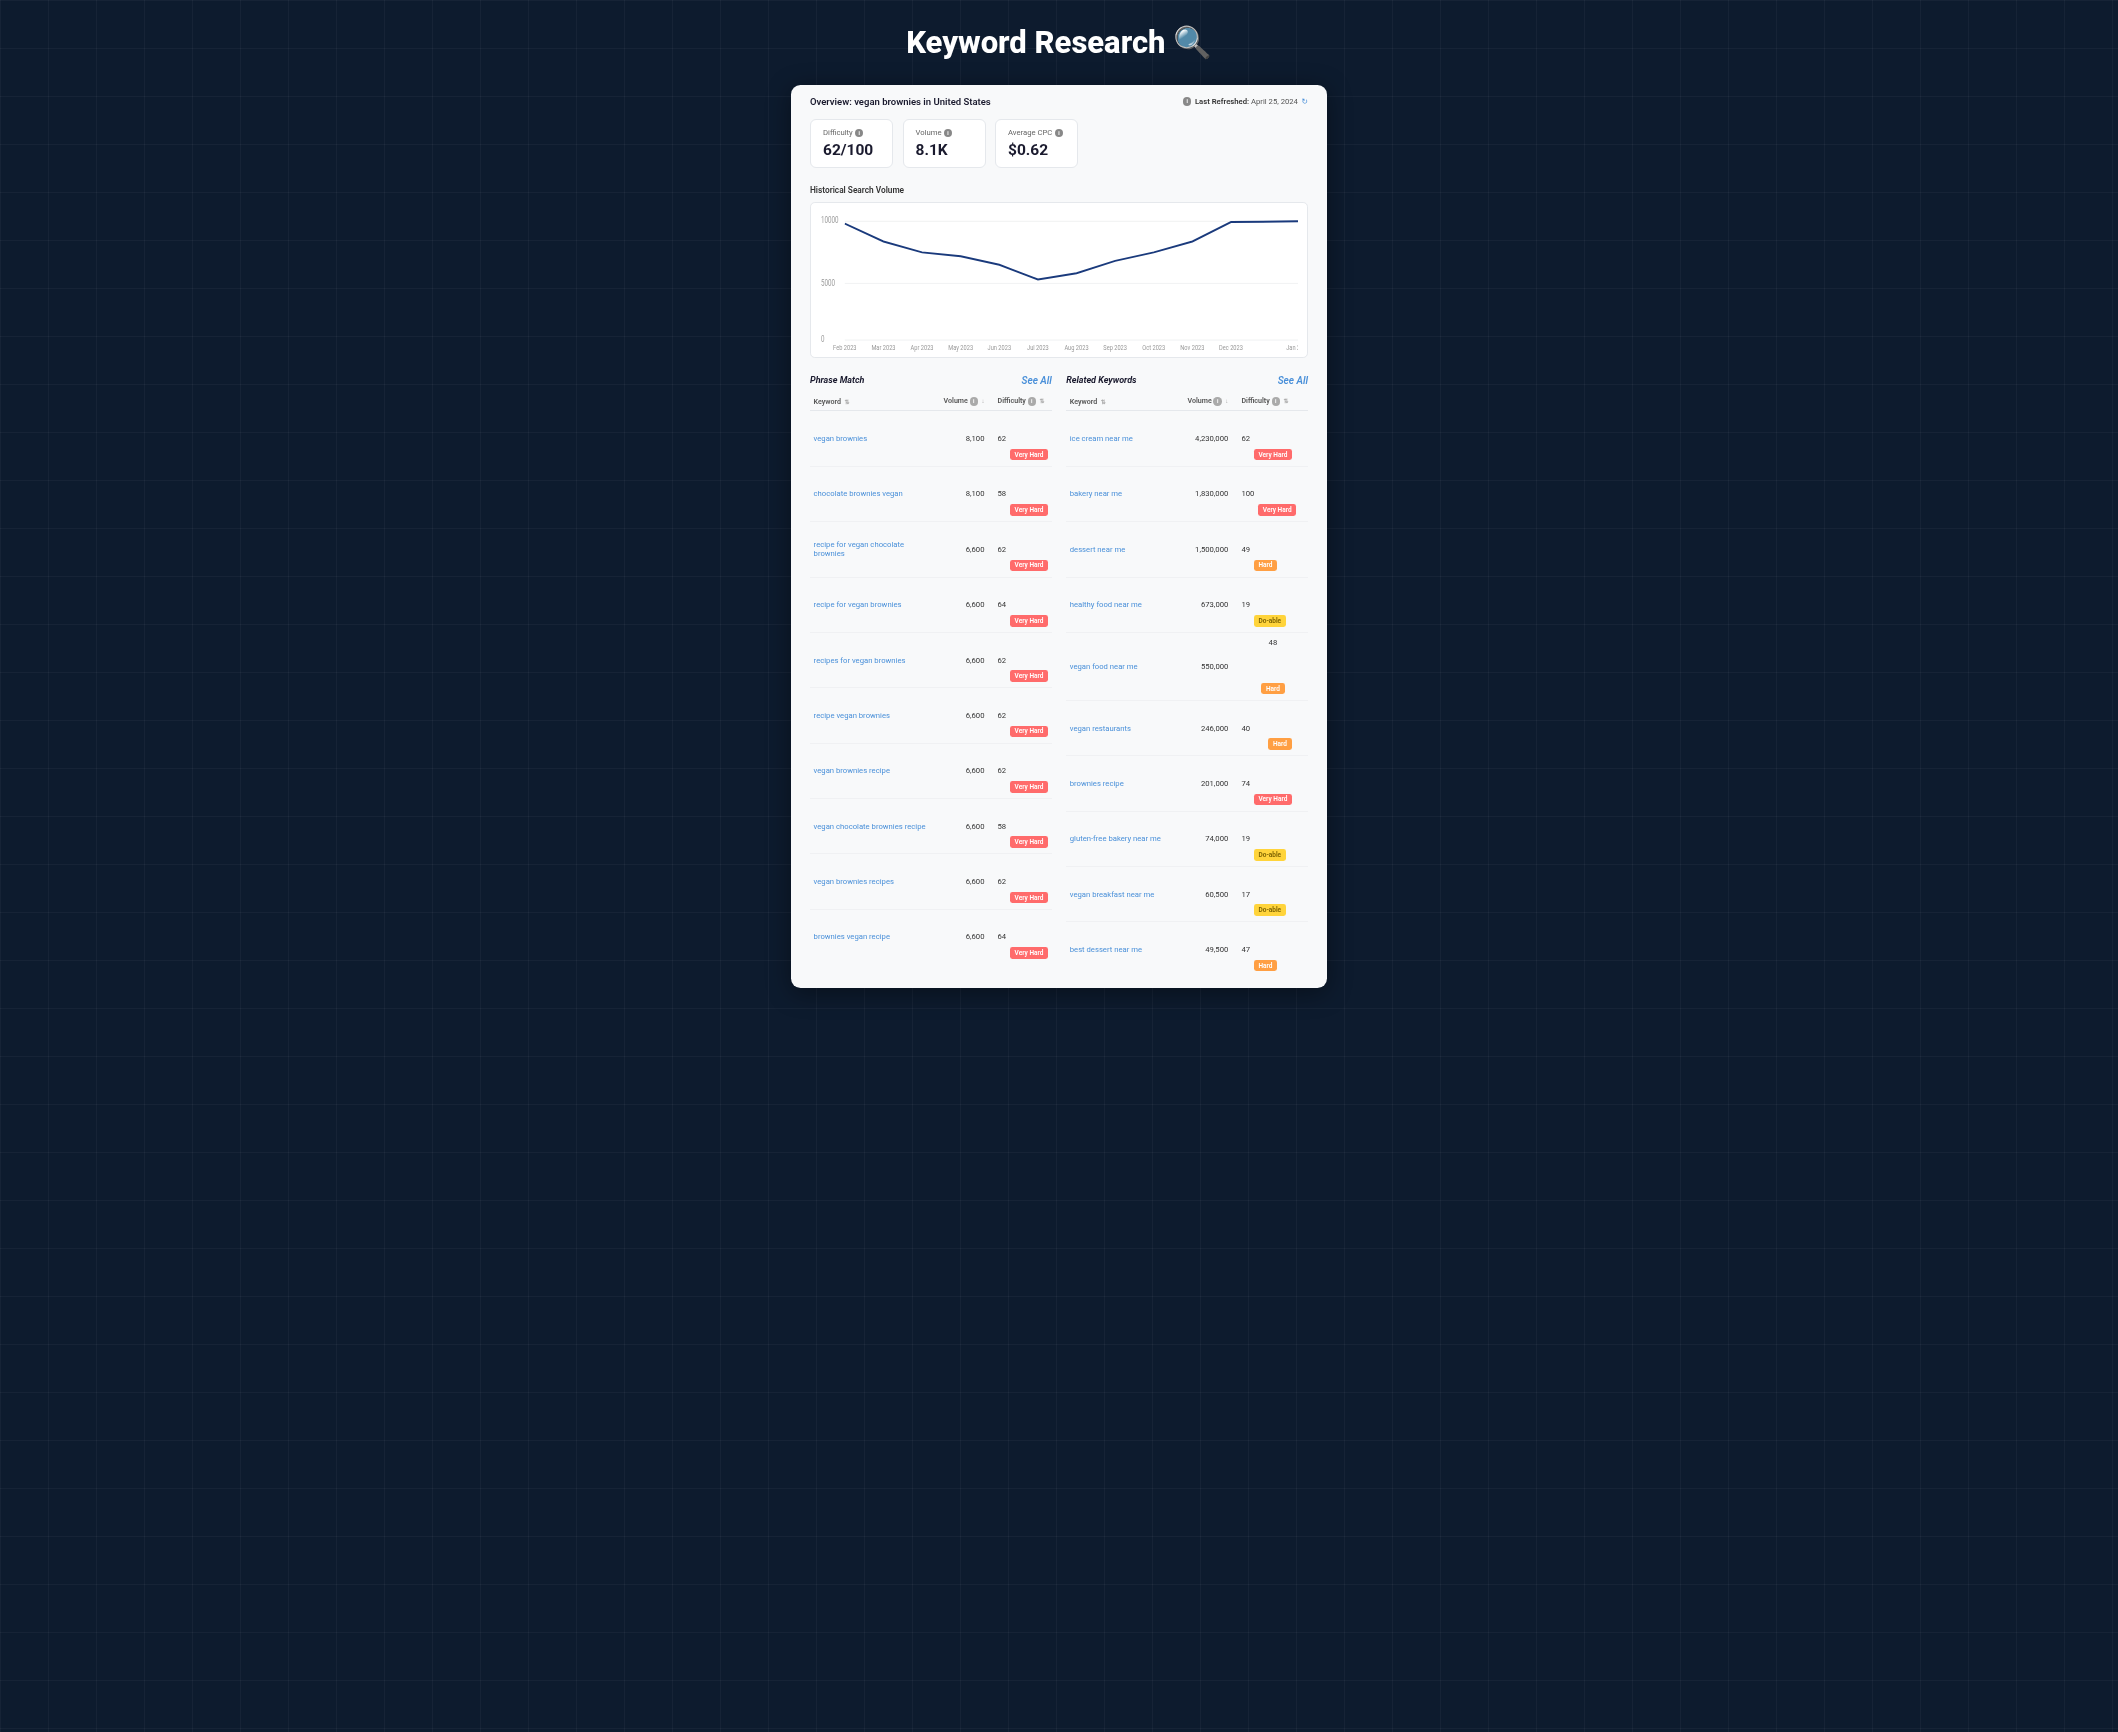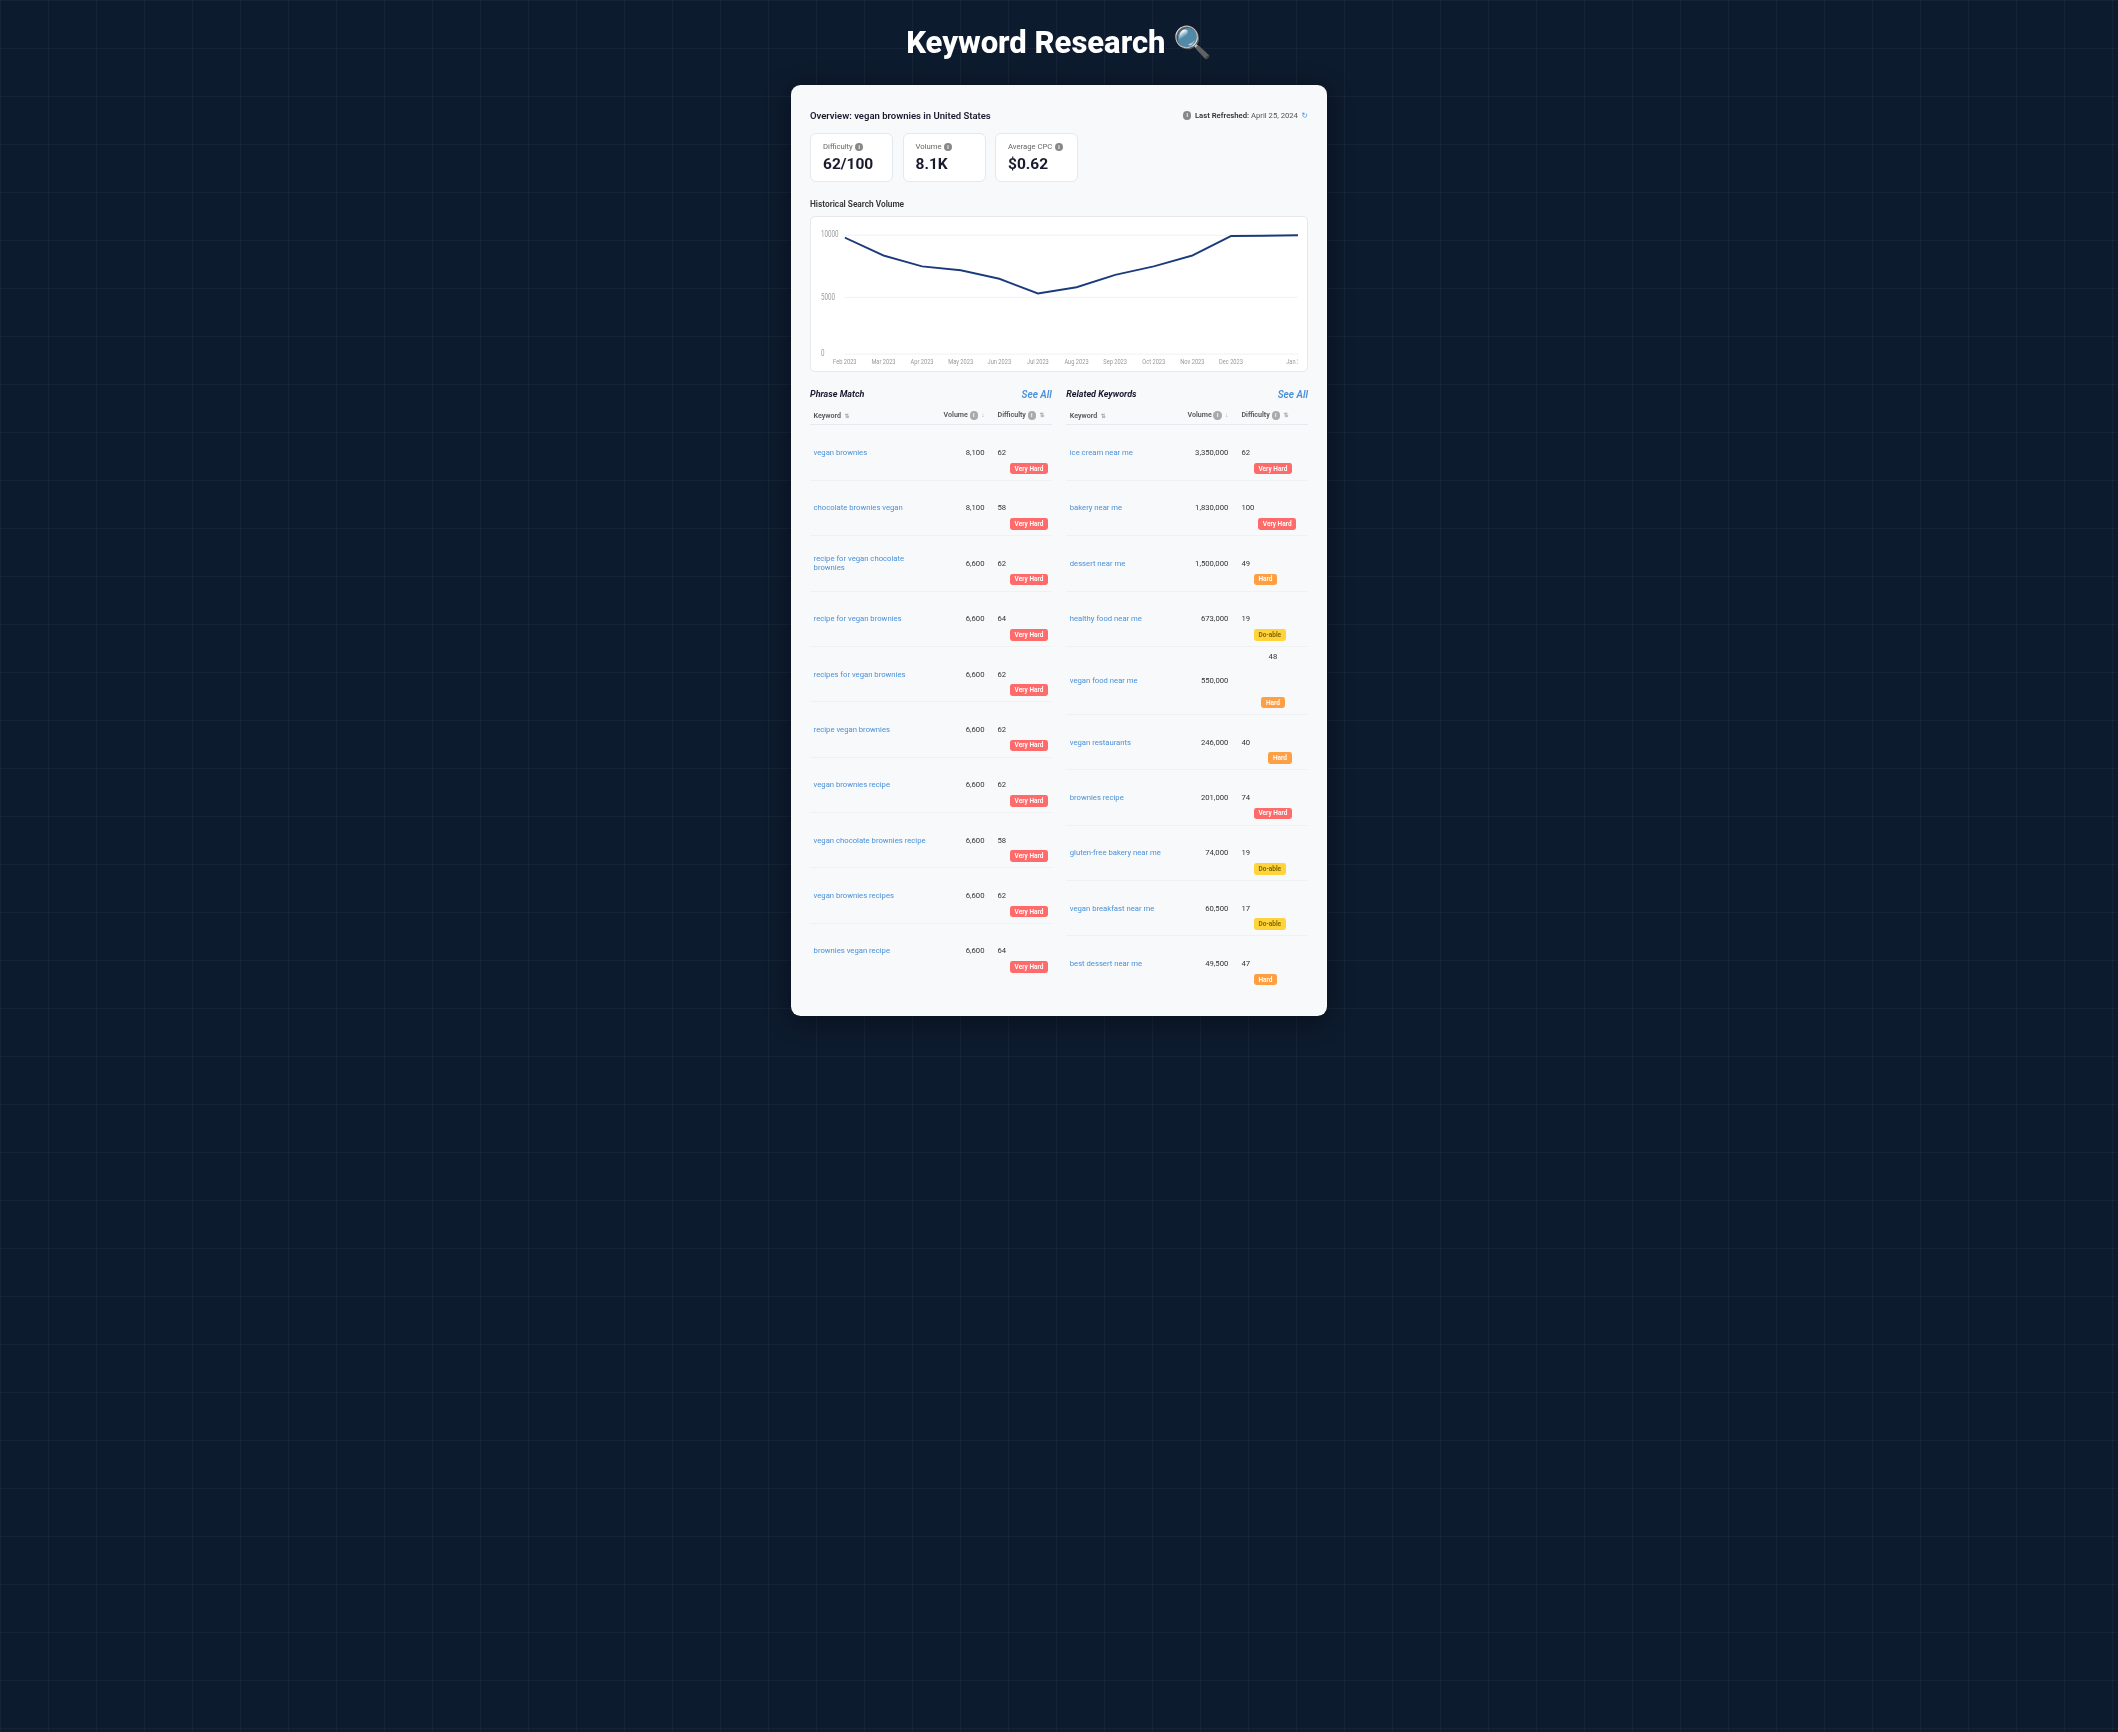--- a/index.html
+++ b/index.html
@@ -31,21 +31,21 @@
       font-size: 31px;
       font-weight: 800;
       margin-bottom: 24px;
       text-align: center;
     }
     .card {
       position: relative;
       z-index: 1;
       background: #f8f9fa;
       border-radius: 9.5px;
-      padding: 25px 19px;
+      padding: 11px 19px;
       width: 536px;
       max-width: 100%;
       box-shadow: 0 4.8px 24px rgba(0,0,0,0.4);
     }
     .overview-header {
       display: flex;
       justify-content: space-between;
       align-items: center;
       margin-bottom: 12px;
     }
@@ -401,21 +401,21 @@
         <thead>
           <tr>
             <th>Keyword <span class="sort-icon">⇅</span></th>
             <th class="volume-col">Volume <span class="info-icon" style="background:#aaa">i</span> <span class="sort-icon">↓</span></th>
             <th>Difficulty <span class="info-icon" style="background:#aaa">i</span> <span class="sort-icon">⇅</span></th>
           </tr>
         </thead>
         <tbody id="related-keywords-tbody">
             <tr>
       <td><a class="keyword-link">ice cream near me</a></td>
-      <td class="volume-col">3,350,000</td>
+      <td class="volume-col">4,230,000</td>
       <td style="display:flex;align-items:center;gap:3.6px;">
         <span>62</span>
         <span class="badge badge-very-hard">Very Hard</span>
       </td>
     </tr>
             <tr>
       <td><a class="keyword-link">bakery near me</a></td>
       <td class="volume-col">1,830,000</td>
       <td style="display:flex;align-items:center;gap:3.6px;">
         <span>100</span>

